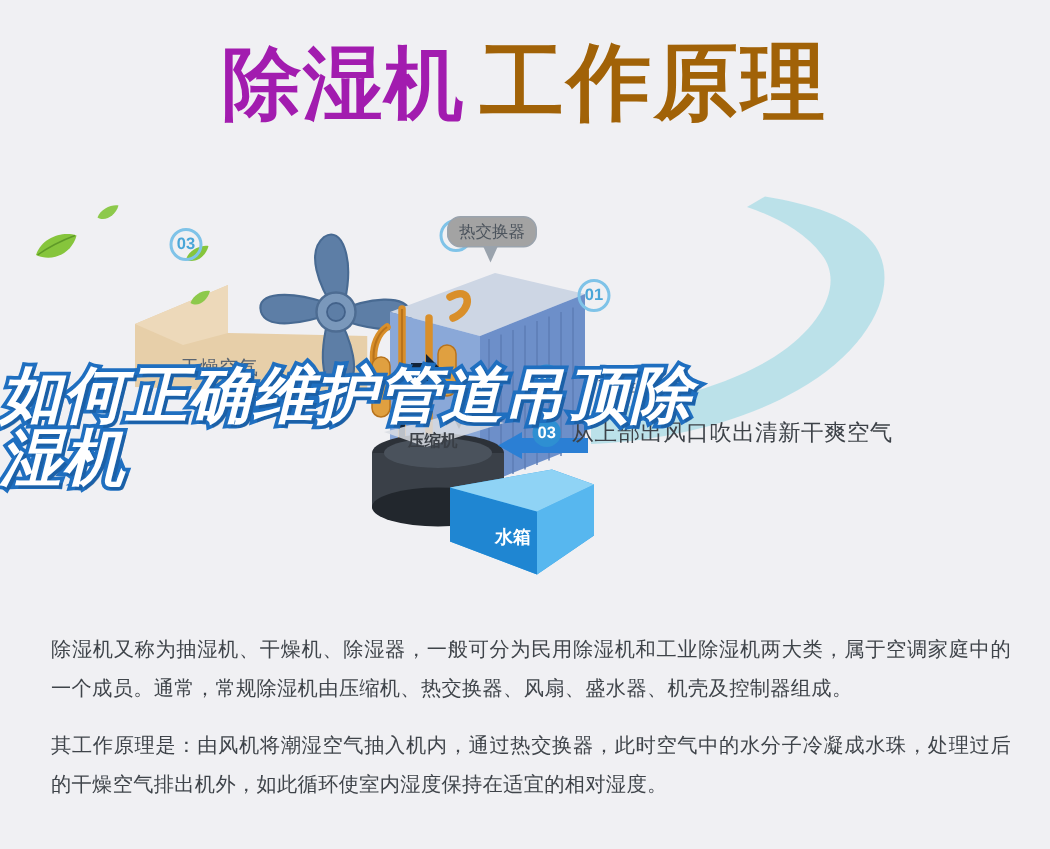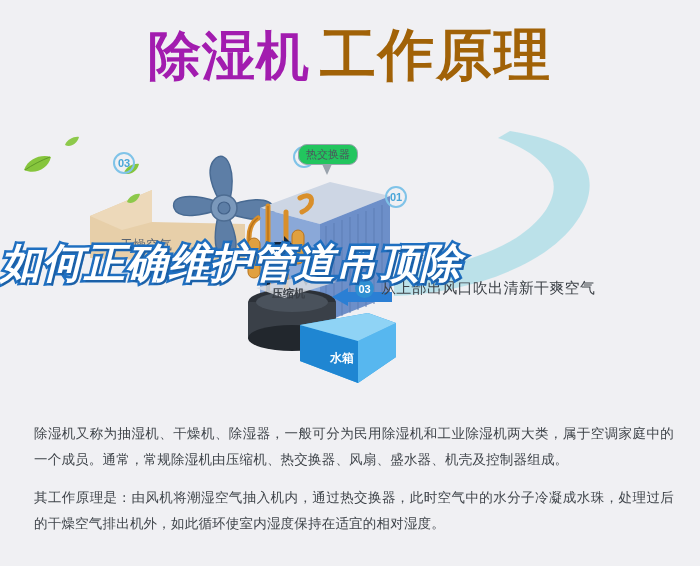--- a/index.html
+++ b/index.html
@@ -62,21 +62,21 @@
     position:absolute; width:22px; height:22px; border-radius:50%;
     border:2px solid #7fc3e8; color:#4aa6d8; font-size:11px; font-weight:bold;
     display:flex; align-items:center; justify-content:center;
     font-family:"Liberation Sans",sans-serif; background:transparent;
   }
 
   
   .callout{
     position:absolute; left:298px; top:16px;
     border:1.4px solid #9aa3ad; border-radius:9px;
-    background:#22c55e; padding:2px 7px;
+    background:#a3a3a3; padding:2px 7px;
     font-size:11px; color:#4c545d; white-space:nowrap;
     font-family:"DejaVu Sans","Liberation Sans",sans-serif;
   }
   .callout-stem{
     position:absolute; left:322px; top:36px; width:0; height:0;
     border-left:5px solid transparent; border-right:5px solid transparent;
     border-top:11px solid #9aa3ad;
   }
 
   
@@ -247,18 +247,19 @@
     <span class="leg-badge">02</span>
   </div>
   <div class="leg-row">
     <span class="leg-badge">03</span>
     <span class="leg-text">从上部出风口吹出清新干爽空气</span>
   </div>
 </div>
 
 <div id="overlay">
   <span class="ov-line">如何正确维护管道吊顶除</span>
+  <span class="ov-line">湿机</span>
 </div>
 
 <div id="copy">
   <p>除湿机又称为抽湿机、干燥机、除湿器，一般可分为民用除湿机和工业除湿机两大类，属于空调家庭中的一个成员。通常，常规除湿机由压缩机、热交换器、风扇、盛水器、机壳及控制器组成。</p>
   <p>其工作原理是：由风机将潮湿空气抽入机内，通过热交换器，此时空气中的水分子冷凝成水珠，处理过后的干燥空气排出机外，如此循环使室内湿度保持在适宜的相对湿度。</p>
 </div>
 
 </body></html>

